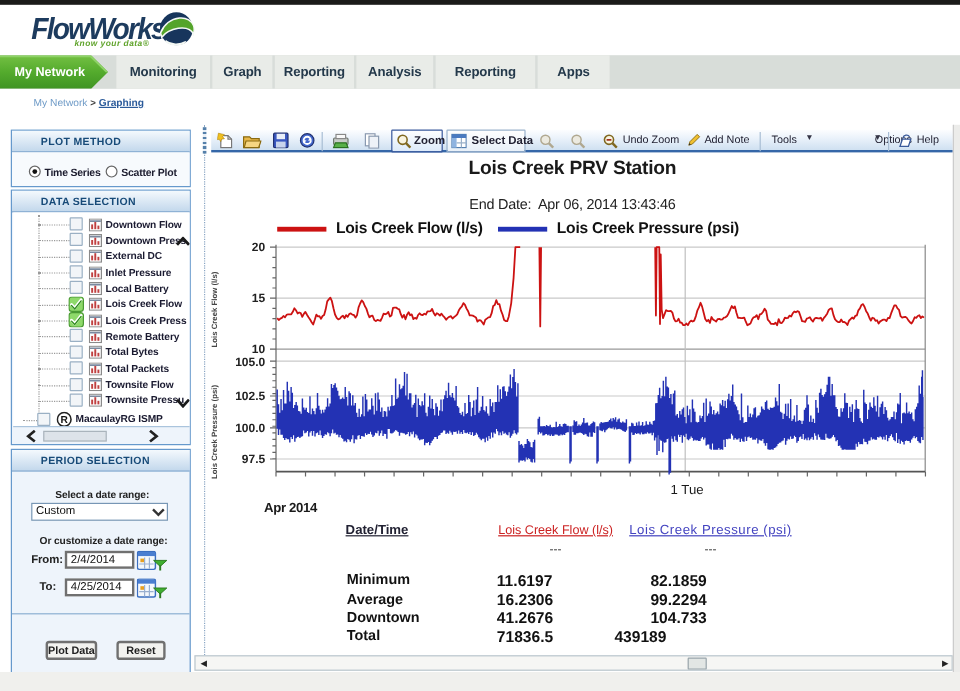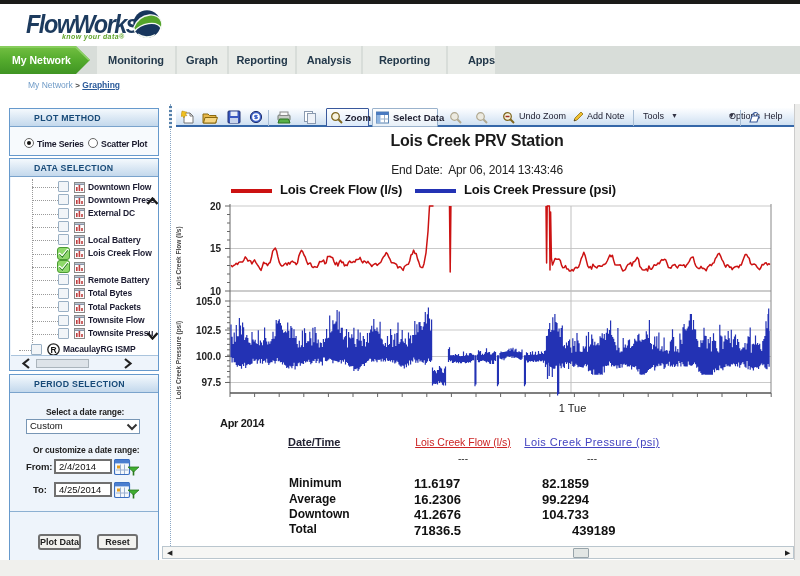--- a/index.html
+++ b/index.html
@@ -75,21 +75,21 @@
 <path d="M1.8 17.5 C4.5 10.5 10.5 5.8 17.5 5 C23.5 4.4 28 7.5 29.4 11.5 C30 13.5 30 16 29.2 18.5 C27.5 14.5 22.5 12.8 16.5 13.6 C11 14.5 5.5 17.5 2.8 21 Z" fill="#54a42a" stroke="#f4f8f4" stroke-width="1.3"></path>
 <path d="M6 24 C10.5 27.3 17.5 27.7 22.8 24.6 C19 28.6 10 28.7 6 24 Z" fill="#54a42a" stroke="#f4f8f4" stroke-width="1.1"></path>
 </svg>
 
 <div class="abs" id="navbar"></div>
 <div class="abs tab" style="left:97px;width:78px;">Monitoring</div>
 <div class="abs tab" style="left:177px;width:50px;">Graph</div>
 <div class="abs tab" style="left:229px;width:66px;">Reporting</div>
 <div class="abs tab" style="left:297px;width:64px;">Analysis</div>
 <div class="abs tab" style="left:363px;width:83px;">Reporting</div>
-<div class="abs tab" style="left:448px;width:47px;text-align:right;">Apps</div>
+<div class="abs tab" style="left:448px;width:60px;">Apps</div>
 <svg class="abs" id="greenarrow" width="92" height="28" viewBox="0 0 92 28">
 <defs>
         <linearGradient id="ga" x1="0" y1="0" x2="0" y2="1">
 <stop offset="0" stop-color="#74c043"></stop>
           <stop offset="0.5" stop-color="#54ab2d"></stop>
           <stop offset="1" stop-color="#3f9423"></stop>
 </linearGradient>
       </defs>
 <path d="M0 0 H76 L90 14 L76 28 H0 Z" fill="url(#ga)"></path>
 <path d="M0 1 H75.5 L89 14" fill="none" stroke="#8ed267" stroke-width="1.5"></path>
@@ -149,20 +149,23 @@
         </div>
   <div class="dots-h" style="top:50.1px"></div>
   <div class="cb" style="top:44.1px"></div>
   <svg class="icon-g" style="top:44.6px" width="11" height="11" viewBox="0 0 11 11">
           <rect x="0.5" y="0.5" width="10" height="10" fill="#fdfdfd" stroke="#8a8a8a"></rect>
           <rect x="2" y="5" width="1.6" height="4" fill="#c04040"></rect>
           <rect x="4.6" y="3" width="1.6" height="6" fill="#c04040"></rect>
           <rect x="7.2" y="6" width="1.6" height="3" fill="#c04040"></rect>
           <line x1="1" y1="2.2" x2="10" y2="2.2" stroke="#7a8aa0" stroke-width="1.4"></line>
         </svg>
+  <div class="trow" style="top:44.1px">
+          <span class="txt" style="top:0.5px">Inlet Pressure</span>
+        </div>
   <div class="dots-h" style="top:63.4px"></div>
   <div class="cb" style="top:57.4px"></div>
   <svg class="icon-g" style="top:57.9px" width="11" height="11" viewBox="0 0 11 11">
           <rect x="0.5" y="0.5" width="10" height="10" fill="#fdfdfd" stroke="#8a8a8a"></rect>
           <rect x="2" y="5" width="1.6" height="4" fill="#c04040"></rect>
           <rect x="4.6" y="3" width="1.6" height="6" fill="#c04040"></rect>
           <rect x="7.2" y="6" width="1.6" height="3" fill="#c04040"></rect>
           <line x1="1" y1="2.2" x2="10" y2="2.2" stroke="#7a8aa0" stroke-width="1.4"></line>
         </svg>
   <div class="trow" style="top:57.4px">
@@ -190,20 +193,23 @@
           <path d="M2.6 6.8 L5.3 9.6 L10.6 2.9" fill="none" stroke="#fff" stroke-width="2.4" stroke-linecap="round"></path>
           <path d="M2.6 7.6 L5.3 10.4 L10.6 3.7" fill="none" stroke="#2f8a1e" stroke-width="1.1" stroke-linecap="round"></path>
         </svg>
   <svg class="icon-g" style="top:84.6px" width="11" height="11" viewBox="0 0 11 11">
           <rect x="0.5" y="0.5" width="10" height="10" fill="#fdfdfd" stroke="#8a8a8a"></rect>
           <rect x="2" y="5" width="1.6" height="4" fill="#c04040"></rect>
           <rect x="4.6" y="3" width="1.6" height="6" fill="#c04040"></rect>
           <rect x="7.2" y="6" width="1.6" height="3" fill="#c04040"></rect>
           <line x1="1" y1="2.2" x2="10" y2="2.2" stroke="#7a8aa0" stroke-width="1.4"></line>
         </svg>
+  <div class="trow" style="top:84.1px">
+          <span class="txt" style="top:0.5px">Lois Creek Press</span>
+        </div>
   <div class="dots-h" style="top:103.4px"></div>
   <div class="cb" style="top:97.4px"></div>
   <svg class="icon-g" style="top:97.9px" width="11" height="11" viewBox="0 0 11 11">
           <rect x="0.5" y="0.5" width="10" height="10" fill="#fdfdfd" stroke="#8a8a8a"></rect>
           <rect x="2" y="5" width="1.6" height="4" fill="#c04040"></rect>
           <rect x="4.6" y="3" width="1.6" height="6" fill="#c04040"></rect>
           <rect x="7.2" y="6" width="1.6" height="3" fill="#c04040"></rect>
           <line x1="1" y1="2.2" x2="10" y2="2.2" stroke="#7a8aa0" stroke-width="1.4"></line>
         </svg>
   <div class="trow" style="top:97.4px">
@@ -454,21 +460,21 @@
 <div class="abs statlab" style="top:491.5px;">Average</div>
 <div class="abs statlab" style="top:507px;">Downtown</div>
 <div class="abs statlab" style="top:522px;">Total</div>
 <div class="abs statv" style="left:414px;top:476px;">11.6197</div>
 <div class="abs statv" style="left:414px;top:491.5px;">16.2306</div>
 <div class="abs statv" style="left:414px;top:507px;">41.2676</div>
 <div class="abs statv" style="left:414px;top:522.5px;">71836.5</div>
 <div class="abs statv" style="left:542px;top:476px;">82.1859</div>
 <div class="abs statv" style="left:542px;top:491.5px;">99.2294</div>
 <div class="abs statv" style="left:542px;top:507px;">104.733</div>
-<div class="abs statv" style="left:572px;top:522.5px;">439189</div>
+<div class="abs statv" style="left:512px;top:522.5px;">439189</div>
 
 <div class="abs" id="botgray"></div>
 <div class="abs" id="hscroll"></div>
 <div class="abs" id="hthumb"></div>
 <div class="abs sarr" style="left:167px;">◀</div>
 <div class="abs sarr" style="left:785px;">▶</div>
 <div class="abs" id="rightstrip"></div>
 </div>
 
 </body></html>

